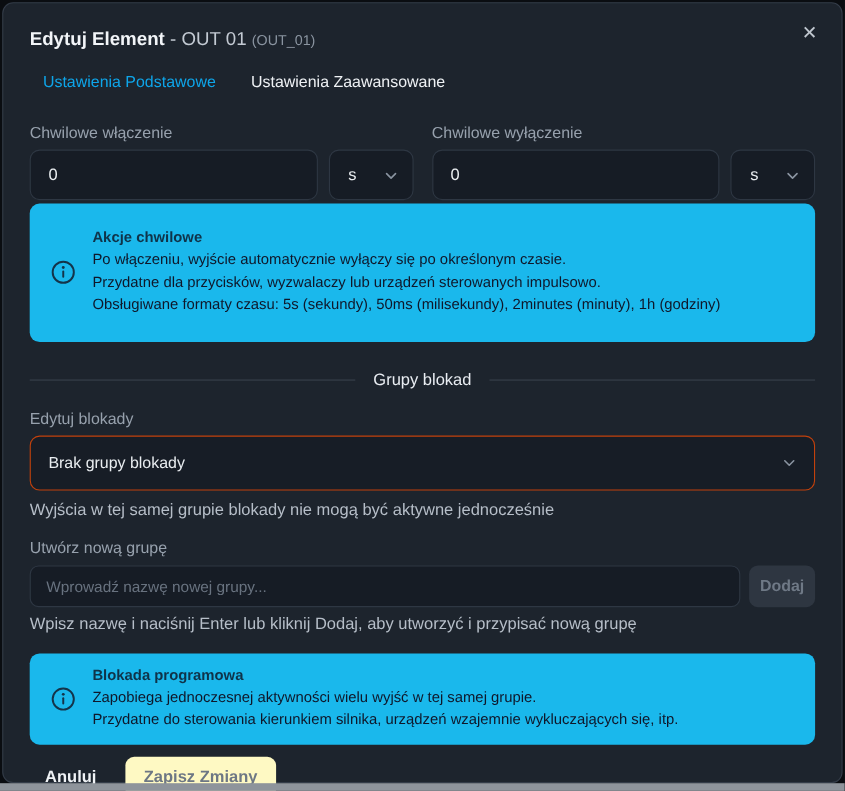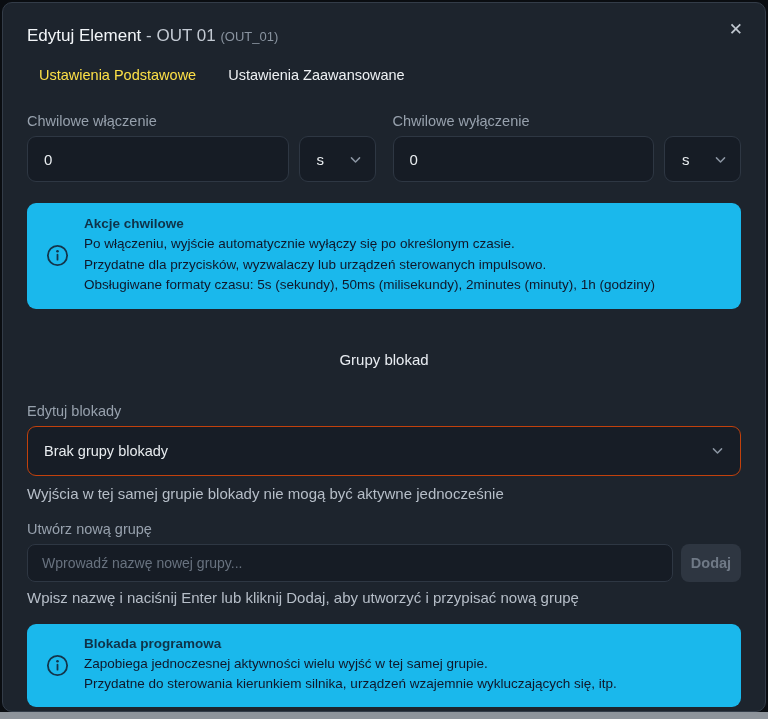--- a/index.html
+++ b/index.html
@@ -18,34 +18,34 @@
     position:absolute; left:2px; right:2px; top:2px; bottom:7px;
     background:#1d242d;
     border:1px solid #333c48;
     border-radius:10px;
     padding:20px 24px 0 24px;
     box-sizing:border-box;
   }
   
   .header { position:relative; }
   .title-line { font-size:17px; line-height:26px; white-space:nowrap; }
-  .title-main { font-weight:400; color:#f2f5f8; }
+  .title-main { font-weight:700; color:#f2f5f8; }
   .title-sep, .title-sub { color:#c3cad3; font-weight:400; }
   .title-code { font-size:13px; color:#8a94a0; font-weight:400; }
   .close-btn {
     position:absolute; top:-8px; right:-8px;
     background:none; border:none; cursor:pointer;
     color:#c0c7cf; font-size:17px; line-height:1; padding:6px;
     font-family:inherit;
   }
   
   .tabs { display:flex; gap:32px; margin:17px 0 0 12px; }
   .tab {
     background:none; border:none; padding:0; cursor:pointer;
-    font-family:inherit; font-size:14.5px; color:#fde047;
+    font-family:inherit; font-size:14.5px; color:#0ea5e9;
   }
   .tab.active { color:#eef1f4; }
   
   .grid2 {
     display:grid; grid-template-columns:1fr 1fr;
     column-gap:17px; margin-top:30px;
   }
   .field-label { font-size:14.5px; color:#97a1ad; margin-bottom:7px; }
   .field-row { display:flex; gap:10px; }
   .text-input {
@@ -56,28 +56,28 @@
   }
   .unit-select {
     width:77px; height:46px; box-sizing:border-box;
     background:#161c25; border:1px solid #2e3743; border-radius:9px;
     display:flex; align-items:center; justify-content:space-between;
     padding:0 13px 0 17px; color:#e9edf0; font-size:15px; cursor:pointer;
   }
   .chev { color:#8a94a1; display:block; }
   
   .info-box {
-    margin-top:21px; background:#1ab8ec; border-radius:9px;
-    padding:13px 16px; display:flex; align-items:center; gap:15px;
+    margin-top:3px; background:#1ab8ec; border-radius:9px;
+    padding:23px 16px; display:flex; align-items:center; gap:15px;
   }
   .info-icon { flex:0 0 auto; width:23px; height:23px; color:#14344a; margin-left:3px; }
   .info-title { font-weight:700; font-size:13.5px; color:#0f3349; margin-bottom:3px; }
   .info-line { font-size:13.5px; line-height:1.52; color:#0f172a; }
   
-  .divider { display:flex; align-items:center; gap:16px; margin-top:26px;flex-direction:column; }
+  .divider { display:flex; align-items:center; gap:16px; margin-top:26px; }
   .divider-line { flex:1; height:1px; background:#39414d; }
   .divider-text { font-size:15px; color:#e9edf2; }
   
   .label-mt { margin-top:19px; }
   .select-full {
     margin-top:0; height:50px; box-sizing:border-box;
     background:#171d26; border:1px solid #c2410c; border-radius:9px;
     display:flex; align-items:center; justify-content:space-between;
     padding:0 16px; color:#e9edf0; font-size:14.5px; cursor:pointer;
   }

